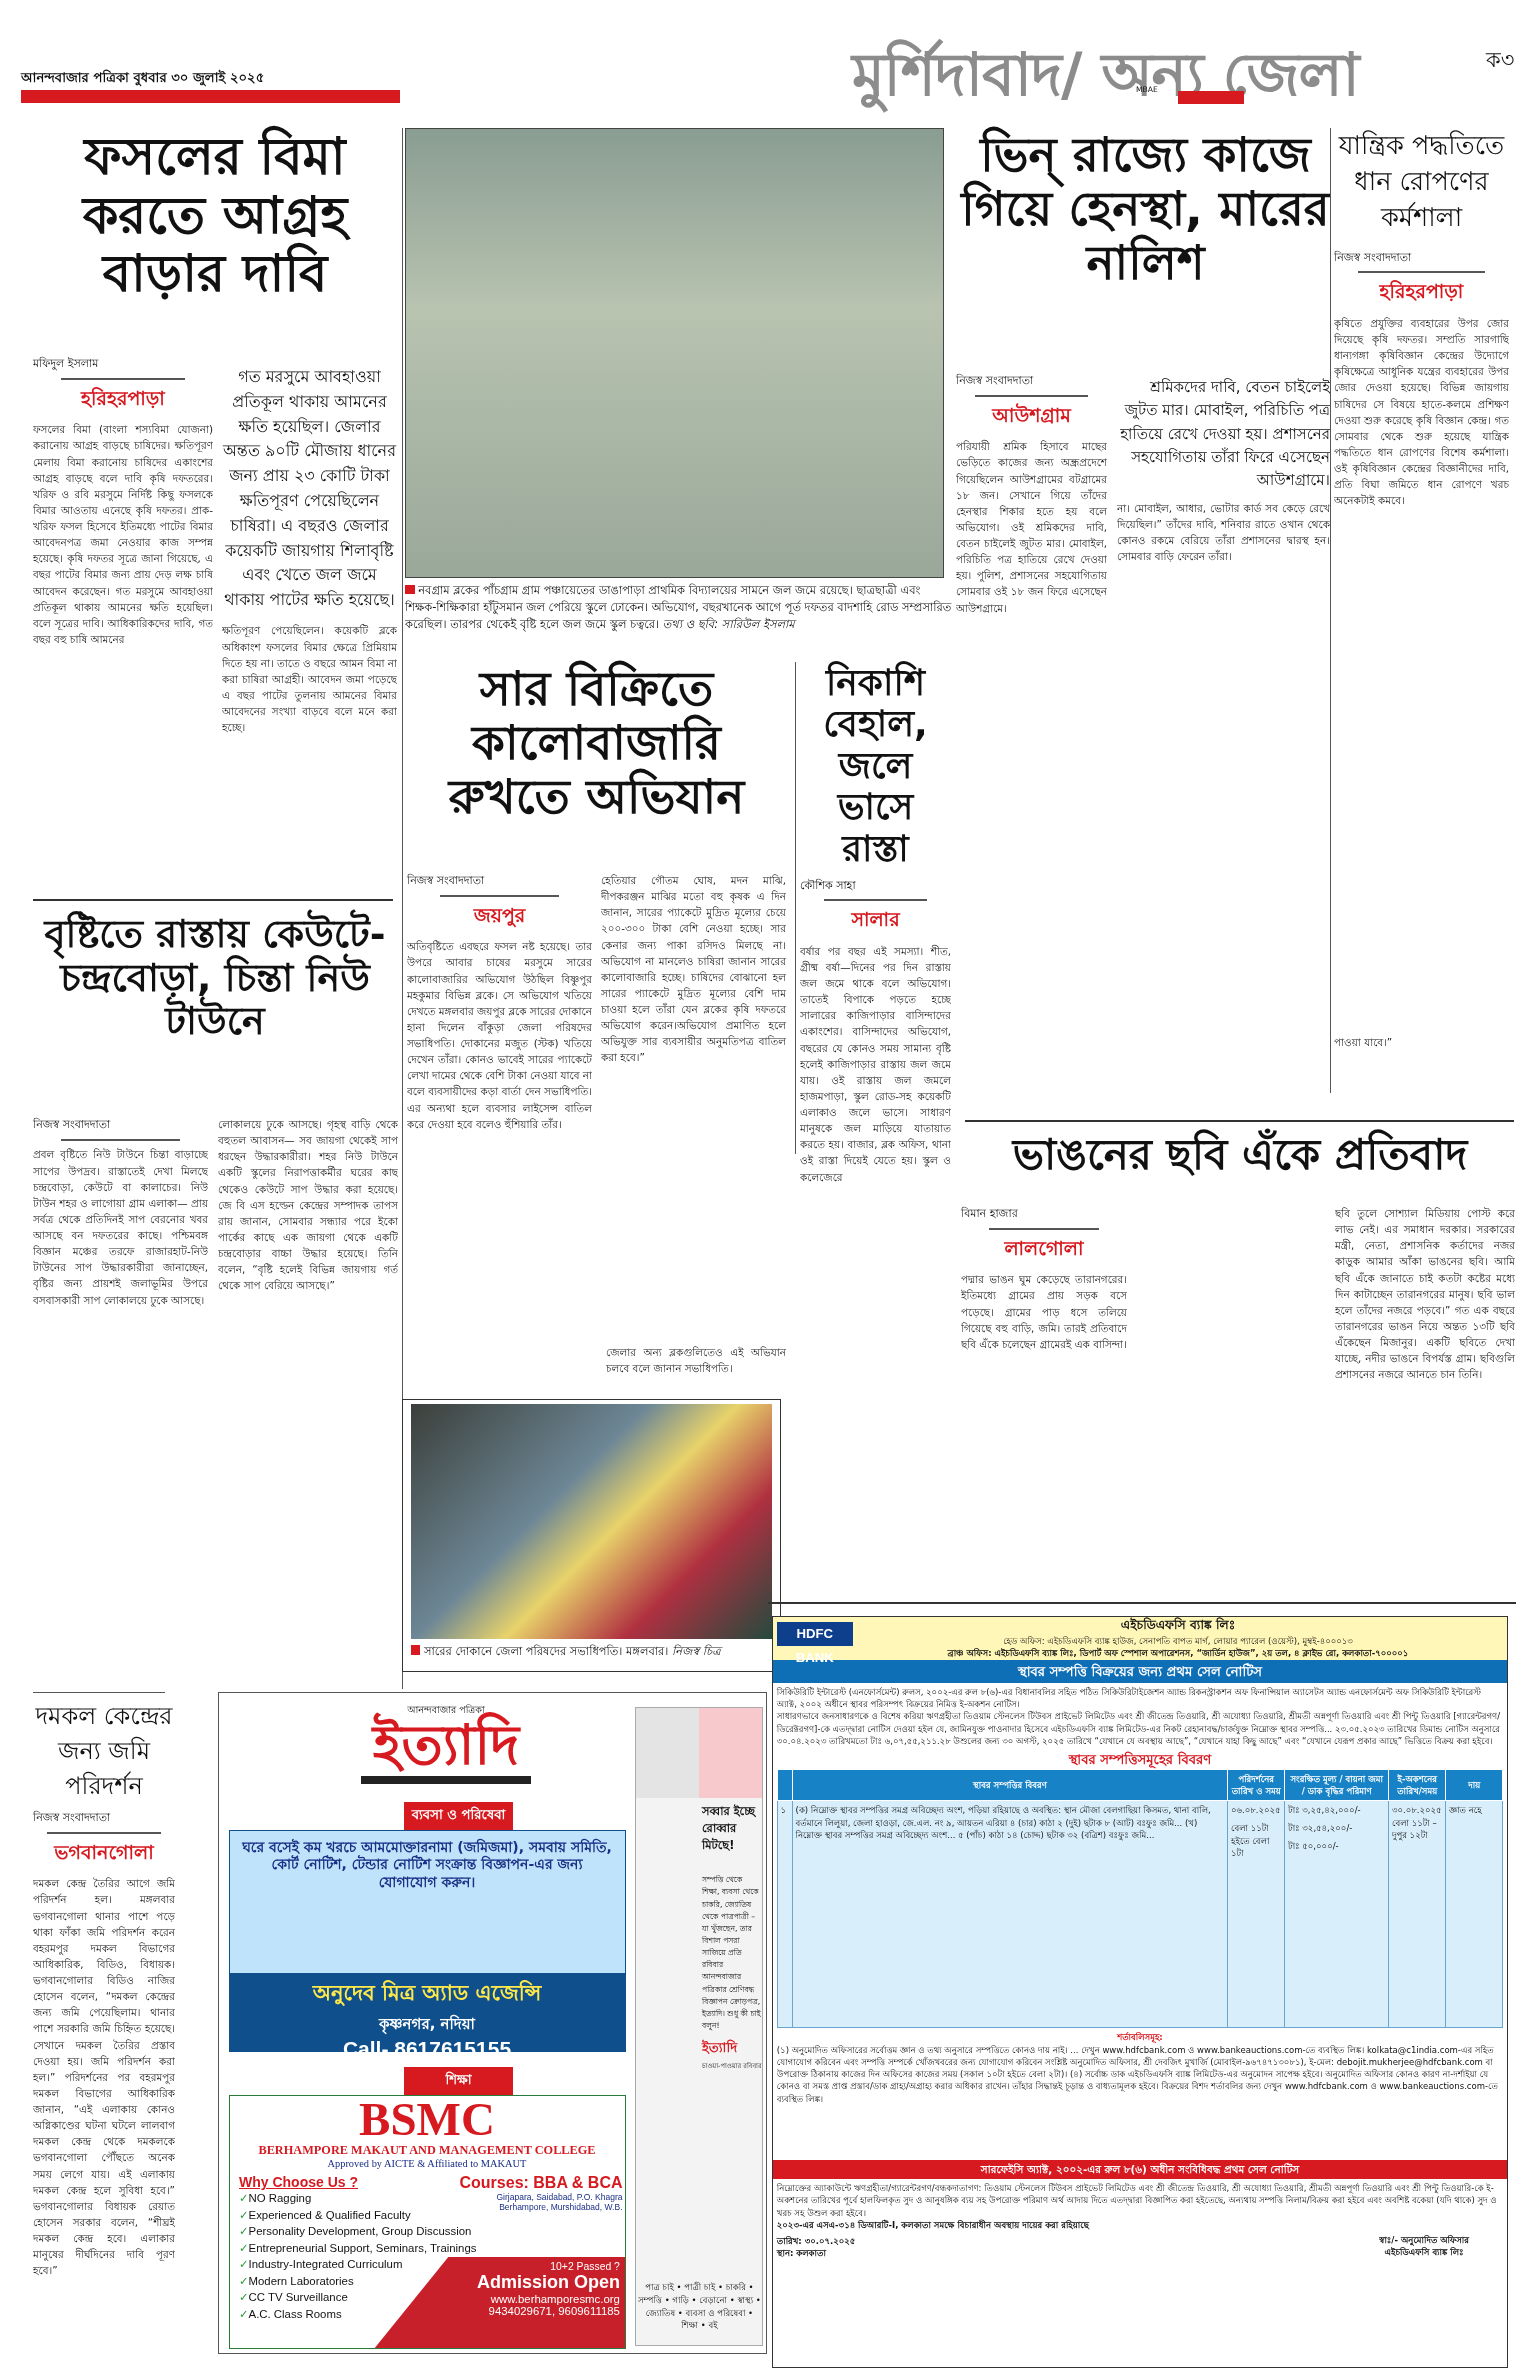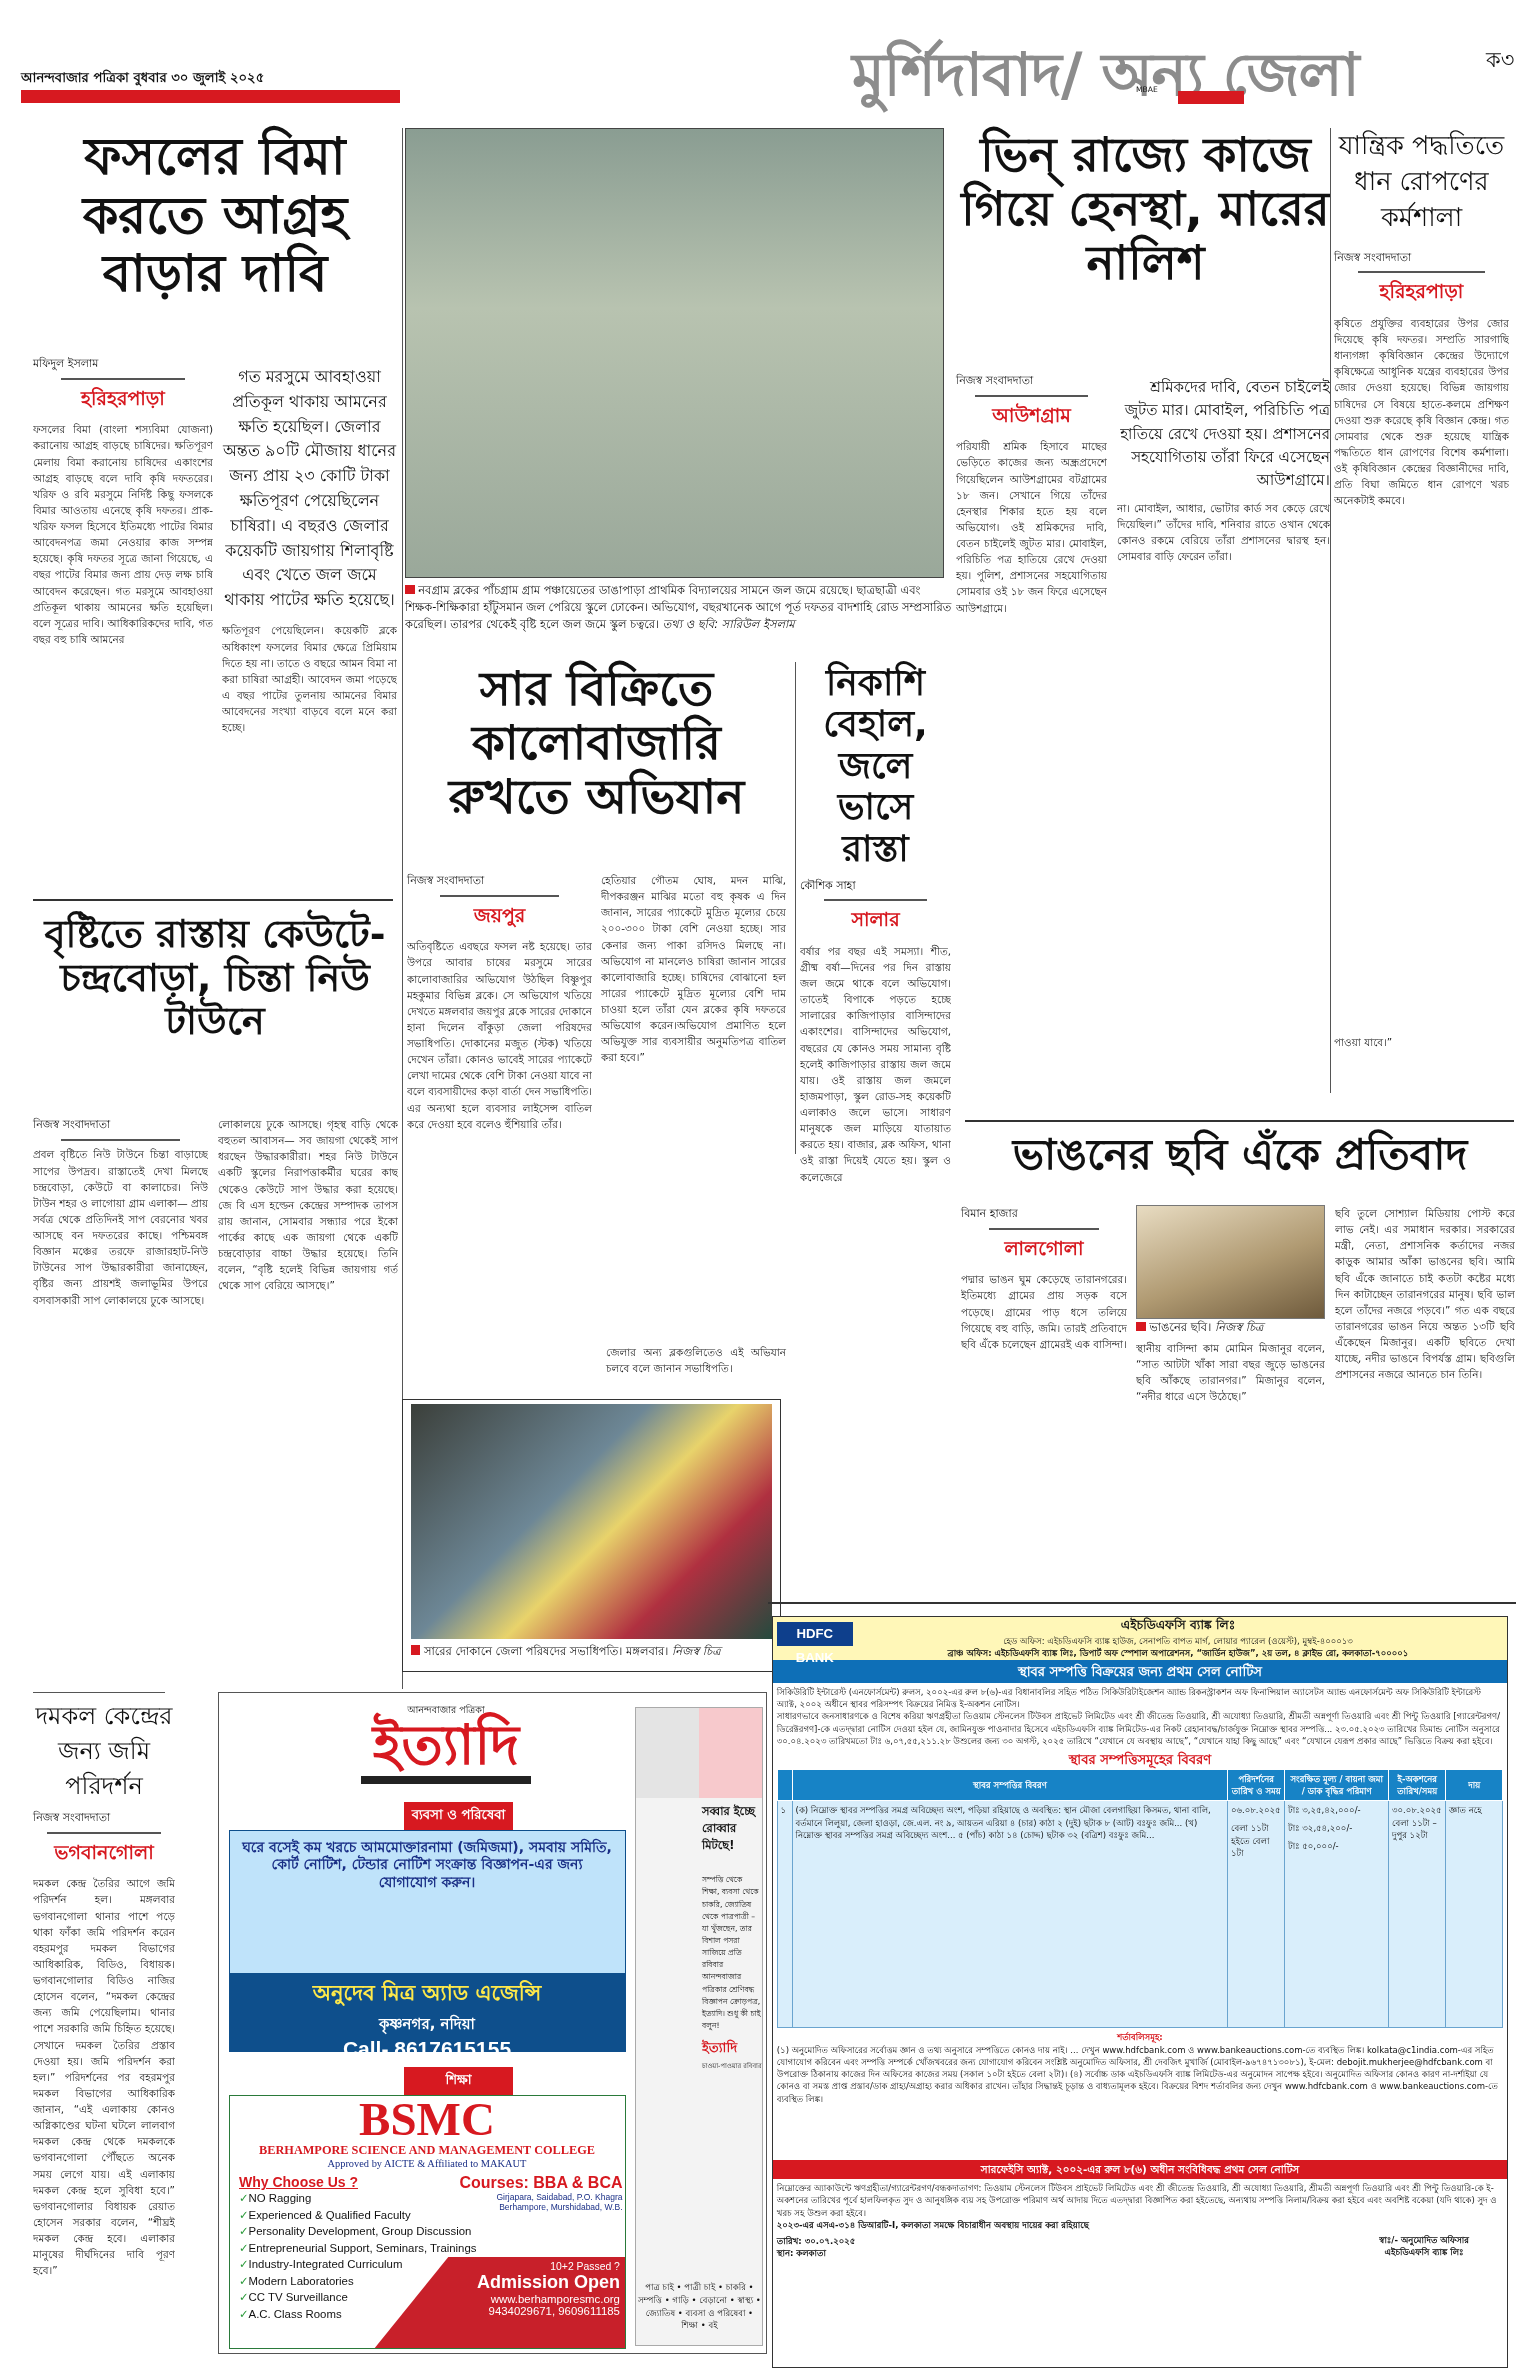--- a/index.html
+++ b/index.html
@@ -129,25 +129,20 @@
 
 <div class="abs hr" style="left:965px;top:1120px;width:549px"></div>
 <div class="abs" style="left:961px;top:1131px;width:558px;height:464px">
   <div class="hl" style="font-size:42px">ভাঙনের ছবি এঁকে প্রতিবাদ</div>
   <div class="abs" style="left:0;top:74px;width:166px">
     <div class="byline">বিমান হাজার</div>
     <div class="rule" style="margin:3.8px 28px"></div>
     <div class="place">লালগোলা</div>
     <div class="body" style="margin-top:5.7px;height:312px;overflow:hidden">পদ্মার ভাঙন ঘুম কেড়েছে তারানগরের। ইতিমধ্যে গ্রামের প্রায় সড়ক বসে পড়েছে। গ্রামের পাড় ধসে তলিয়ে গিয়েছে বহু বাড়ি, জমি। তারই প্রতিবাদে ছবি এঁকে চলেছেন গ্রামেরই এক বাসিন্দা।</div>
   </div>
-  <div class="abs" style="left:175px;top:74px;width:189px">
-    <div class="sketch" style="height:114px;border:0.9px solid #777"></div>
-    <div class="caption"><span class="sq"></span><span>ভাঙনের ছবি।</span> <i>নিজস্ব চিত্র</i></div>
-    <div class="body" style="margin-top:3.8px;height:246px;overflow:hidden">স্থানীয় বাসিন্দা কাম মোমিন মিজানুর বলেন, “সাত আটটা খাঁকা সারা বছর জুড়ে ভাঙনের ছবি আঁকছে তারানগর।” মিজানুর বলেন, “নদীর ধারে এসে উঠেছে।”</div>
-  </div>
   <div class="abs" style="left:374px;top:74px;width:180px">
     <div class="body" style="height:379px;overflow:hidden">ছবি তুলে সোশ্যাল মিডিয়ায় পোস্ট করে লাভ নেই। এর সমাধান দরকার। সরকারের মন্ত্রী, নেতা, প্রশাসনিক কর্তাদের নজর কাড়ুক আমার আঁকা ভাঙনের ছবি। আমি ছবি এঁকে জানাতে চাই কতটা কষ্টের মধ্যে দিন কাটাচ্ছেন তারানগরের মানুষ। ছবি ভাল হলে তাঁদের নজরে পড়বে।” গত এক বছরে তারানগরের ভাঙন নিয়ে অন্তত ১৩টি ছবি এঁকেছেন মিজানুর। একটি ছবিতে দেখা যাচ্ছে, নদীর ভাঙনে বিপর্যস্ত গ্রাম। ছবিগুলি প্রশাসনের নজরে আনতে চান তিনি।</div>
   </div>
 </div>
 
 <div class="abs hr" style="left:33px;top:899px;width:360px"></div>
 <div class="abs" style="left:33px;top:913px;width:364px;height:767px">
   <div class="hl" style="font-size:38px">বৃষ্টিতে রাস্তায় কেউটে-চন্দ্রবোড়া, চিন্তা নিউ টাউনে</div>
   <div class="abs" style="left:0;top:203px;width:175px">
     <div class="byline">নিজস্ব সংবাদদাতা</div>
@@ -180,21 +175,21 @@
     <div class="ad-dblue" style="height:79px;padding-top:3.8px">
       <div style="color:#ffe94a;font-size:21px">অনুদেব মিত্র অ্যাড এজেন্সি</div>
       <div style="color:#fff;font-size:15px">কৃষ্ণনগর, নদিয়া</div>
       <div style="color:#fff;font-size:21px;font-family:'Liberation Sans',sans-serif">Call- 8617615155</div>
     </div>
   </div>
   <div class="abs ad-tag" style="left:185px;top:374px;width:109px">শিক্ষা</div>
 
   <div class="abs bsmc" style="left:9.5px;top:402px;width:397px;height:254px;border:0.9px solid #2a7a3a;font-family:'Liberation Sans',sans-serif;overflow:hidden">
     <div class="red" style="font-family:'Liberation Serif',serif;font-size:47px;font-weight:bold;text-align:center;line-height:1">BSMC</div>
-    <div class="red" style="font-family:'Liberation Serif',serif;font-size:12.3px;font-weight:bold;text-align:center">BERHAMPORE SCIENCE AND MANAGEMENT COLLEGE</div>
+    <div class="red" style="font-family:'Liberation Serif',serif;font-size:12.3px;font-weight:bold;text-align:center">BERHAMPORE MAKAUT AND MANAGEMENT COLLEGE</div>
     <div style="font-family:'Liberation Serif',serif;font-size:10.4px;color:#1a2f86;text-align:center">Approved by AICTE &amp; Affiliated to MAKAUT</div>
     <div class="abs" style="left:9.5px;top:78px;width:246px">
       <div class="red" style="font-size:14px;font-weight:bold;text-decoration:underline">Why Choose Us ?</div>
       <ul>
         <li>NO Ragging</li>
         <li>Experienced &amp; Qualified Faculty</li>
         <li>Personality Development, Group Discussion</li>
         <li>Entrepreneurial Support, Seminars, Trainings</li>
         <li>Industry-Integrated Curriculum</li>
         <li>Modern Laboratories</li>

